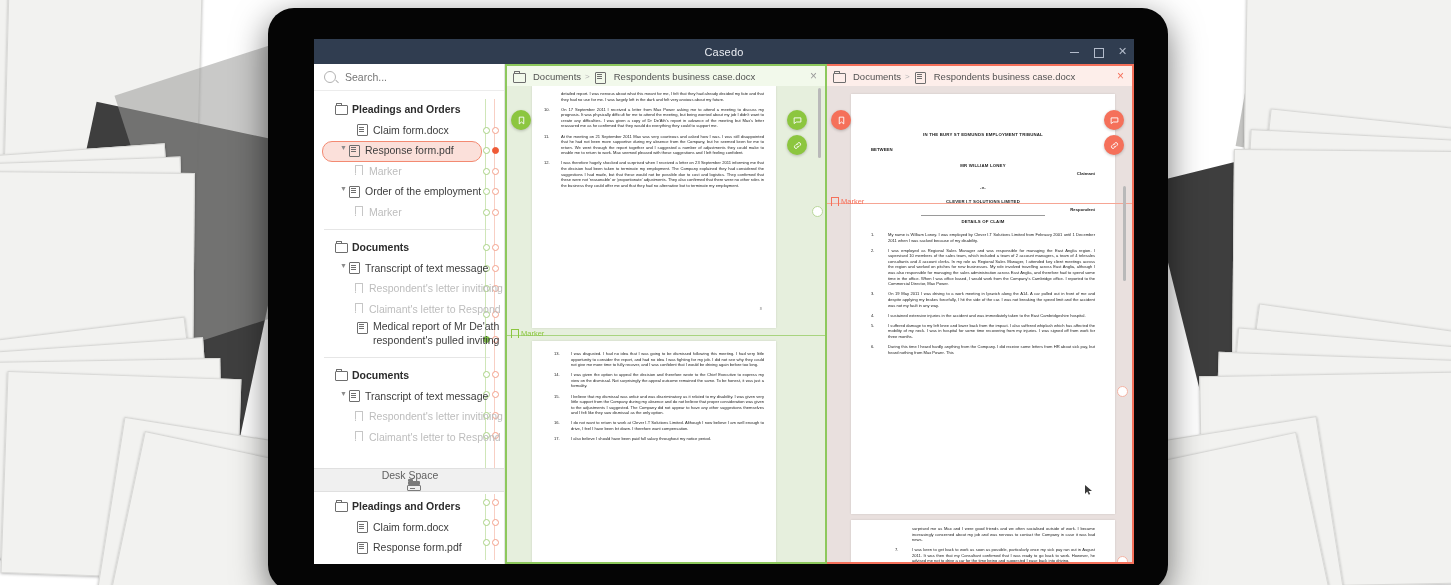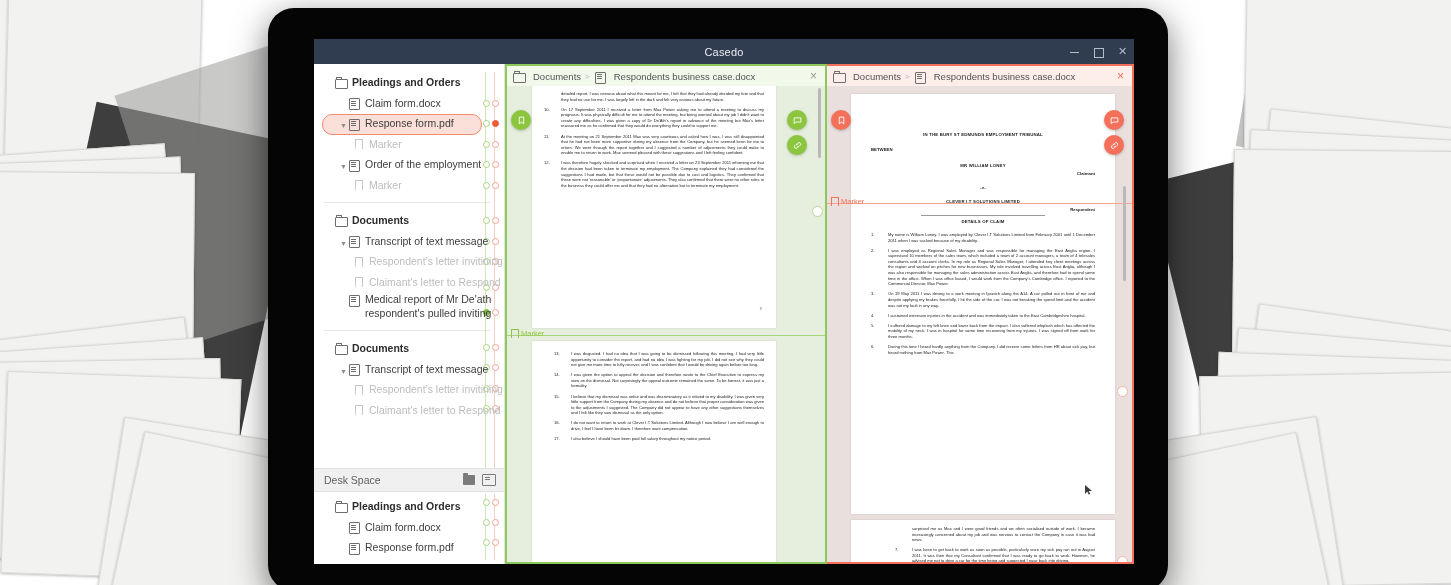--- a/index.html
+++ b/index.html
@@ -76,32 +76,32 @@
     border:1.2px solid #6e6e6e;border-radius:1px;}
   .ico-doc:after{content:"";position:absolute;left:3px;top:3px;width:5px;height:1px;background:#6e6e6e;
     box-shadow:0 2px 0 #6e6e6e,0 4px 0 #6e6e6e;}
   
   .ico-marker:before{content:"";position:absolute;left:3px;top:0.5px;width:6px;height:9px;
     border:1.2px solid #c6c6c6;border-bottom:none;}
   .ico-marker:after{content:"";position:absolute;left:3px;top:6.4px;width:0;height:0;
     border-left:3.6px solid transparent;border-right:3.6px solid transparent;border-bottom:3.2px solid #ffffff;}
 
   .indent1{padding-left:12px;}
-  .indent2{padding-left:25px;}
+  .indent2{padding-left:33px;}
   .indent3{padding-left:38px;}
 
   .pill{position:absolute;left:8px;right:22px;top:0.5px;height:19px;border-radius:10px;border:1px solid transparent;}
   .pill-red{background:#fbe0da;border-color:#f38a72;}
   .pill-green{background:#eaf5e2;border-color:#a3d177;}
-  .row-content{position:relative;display:flex;align-items:flex-end;width:100%;}
+  .row-content{position:relative;display:flex;align-items:flex-start;width:100%;}
 
   .divider{height:1px;background:#e6e6e6;margin:7px 14px 7px 10px;}
 
   .desk-head{height:22px;background:#f0f0f0;display:flex;align-items:center;padding:0 8px 0 10px;
-             font-size:10.5px;color:#606060;border-top:1px solid #e0e0e0;border-bottom:1px solid #e0e0e0;}
+             font-size:10.5px;color:#606060;border-top:1px solid #e0e0e0;border-bottom:1px solid #e0e0e0;flex-direction:column;}
   .desk-head .sp{flex:1;}
   .desk-ico{width:12px;height:10px;margin-left:7px;position:relative;}
   .desk-ico.f{background:#7b7b7b;border-radius:1px;}
   .desk-ico.f:after{content:"";position:absolute;left:0;top:-2px;width:5px;height:2px;background:#7b7b7b;border-radius:1px 1px 0 0;}
   .desk-ico.d{border:1.3px solid #7b7b7b;border-radius:1px;}
   .desk-ico.d:after{content:"";position:absolute;left:2px;top:2px;width:5px;height:1px;background:#7b7b7b;
                     box-shadow:0 2px 0 #7b7b7b;}
 
   
   .rails{position:absolute;right:4px;top:8px;bottom:0;width:18px;pointer-events:none;}
@@ -217,20 +217,24 @@
           </div>
         <div class="win-btn">
             <span class="glyph">✕</span>
           </div>
       </div>
     </div>
 
     <div class="app">
 
       <div class="sidebar">
+        <div class="search-row">
+          <span class="search-icon"></span>
+          <input class="search-input" placeholder="Search..." style="">
+        </div>
 
         <div class="tree">
           <div class="rails">
             <div class="rail rail-g"></div>
             <div class="rail rail-r"></div>
             <div class="dot" style="left:1px;top:28px;"></div>
               <div class="dot r" style="left:10px;top:28px;"></div>
             <div class="dot" style="left:1px;top:48px;"></div>
               <div class="dot filled-r" style="left:10px;top:48px;"></div>
             <div class="dot" style="left:1px;top:69px;"></div>

